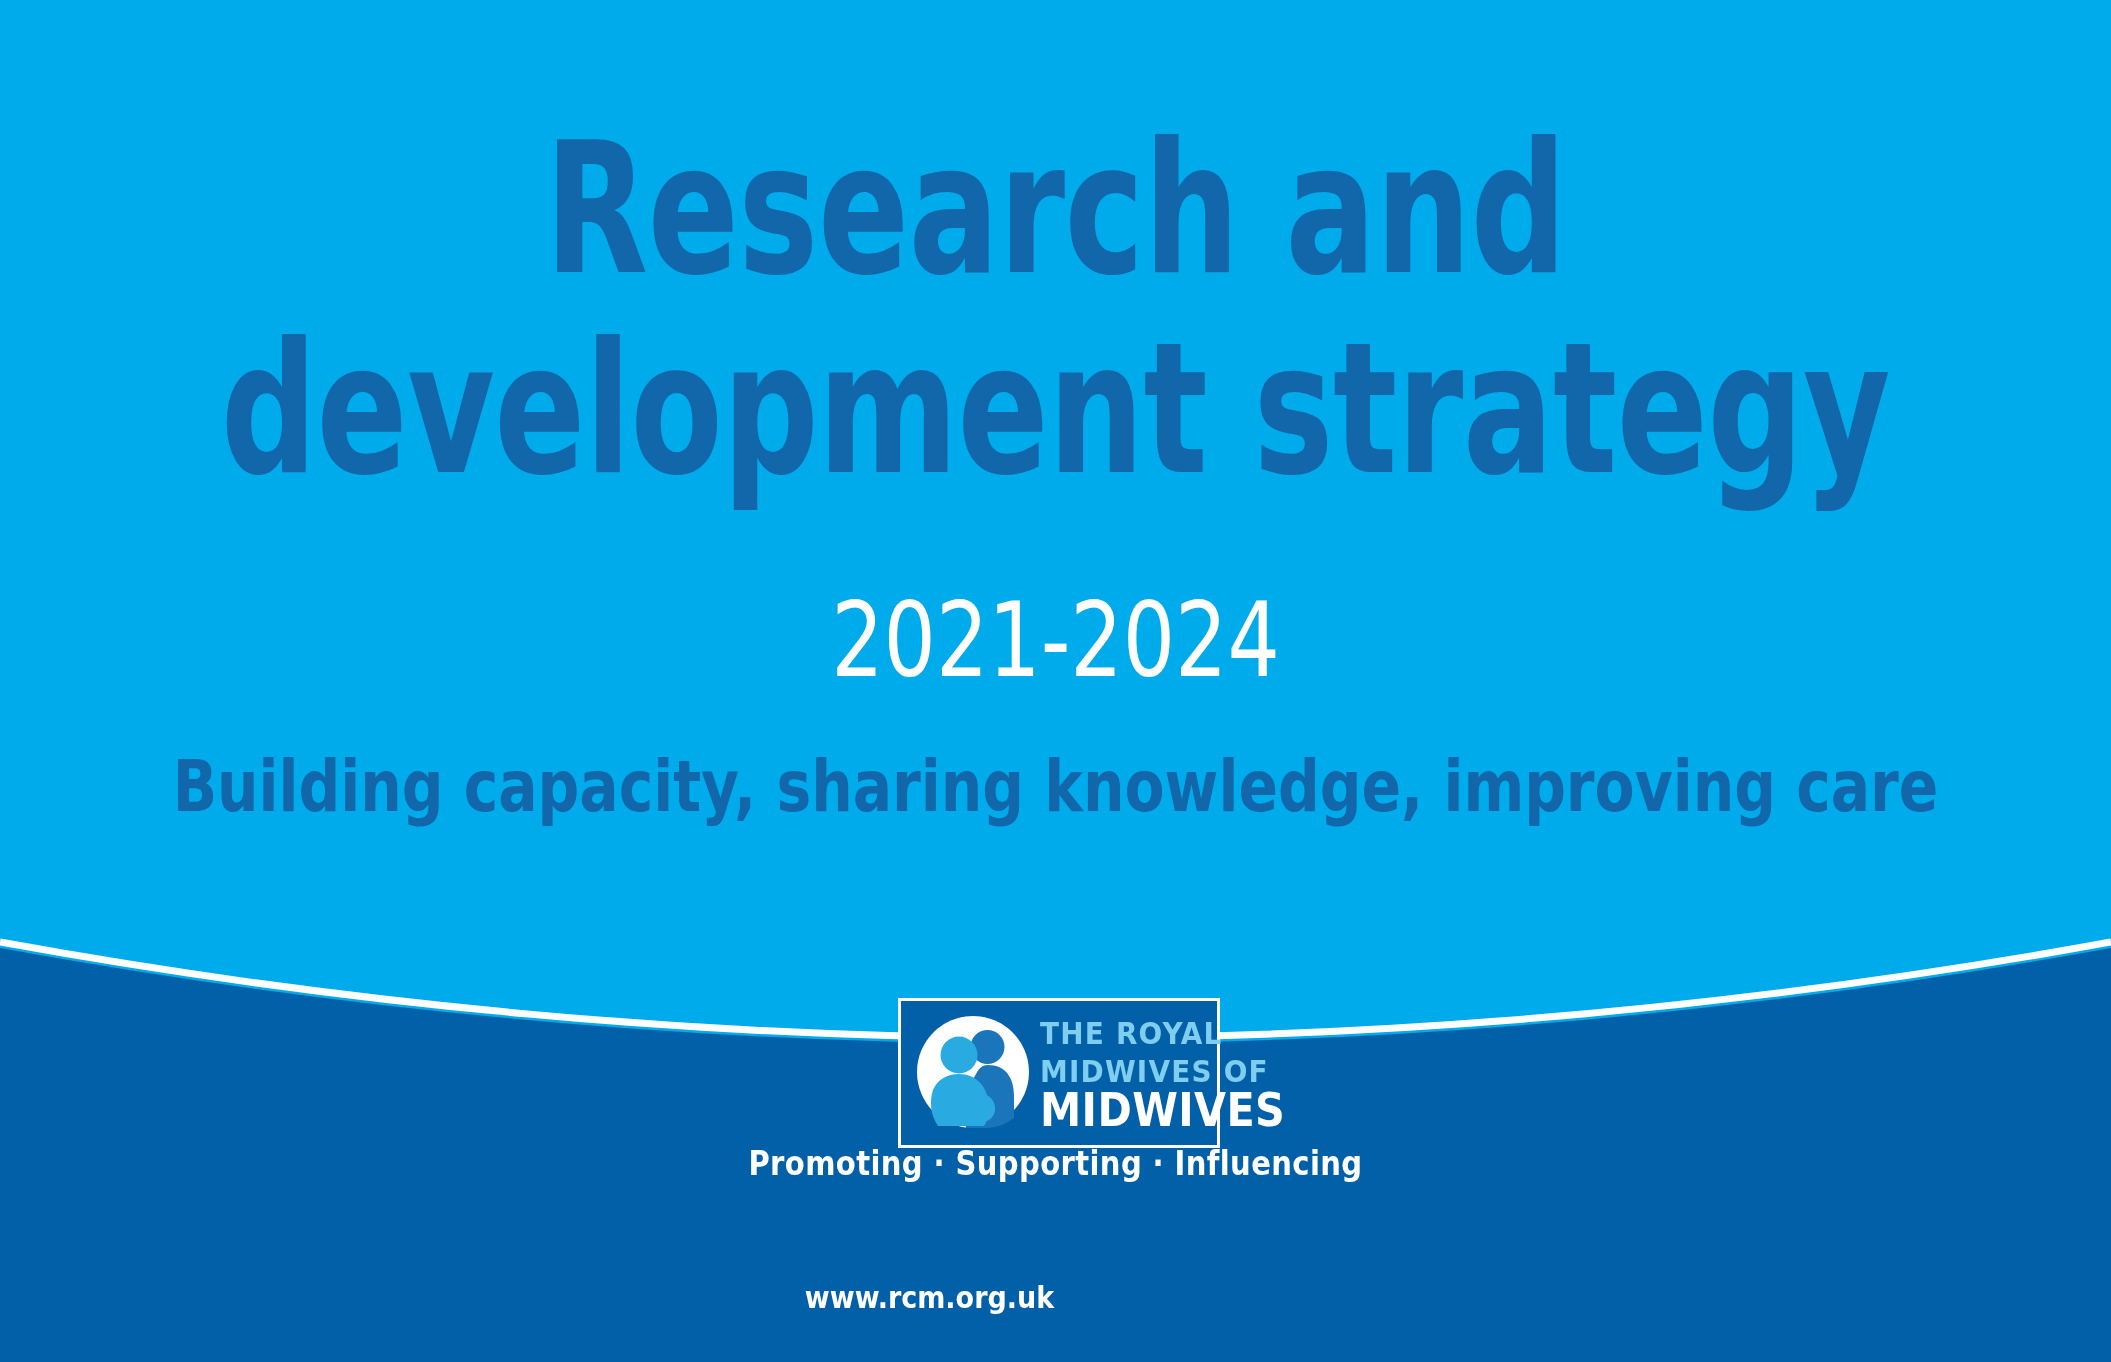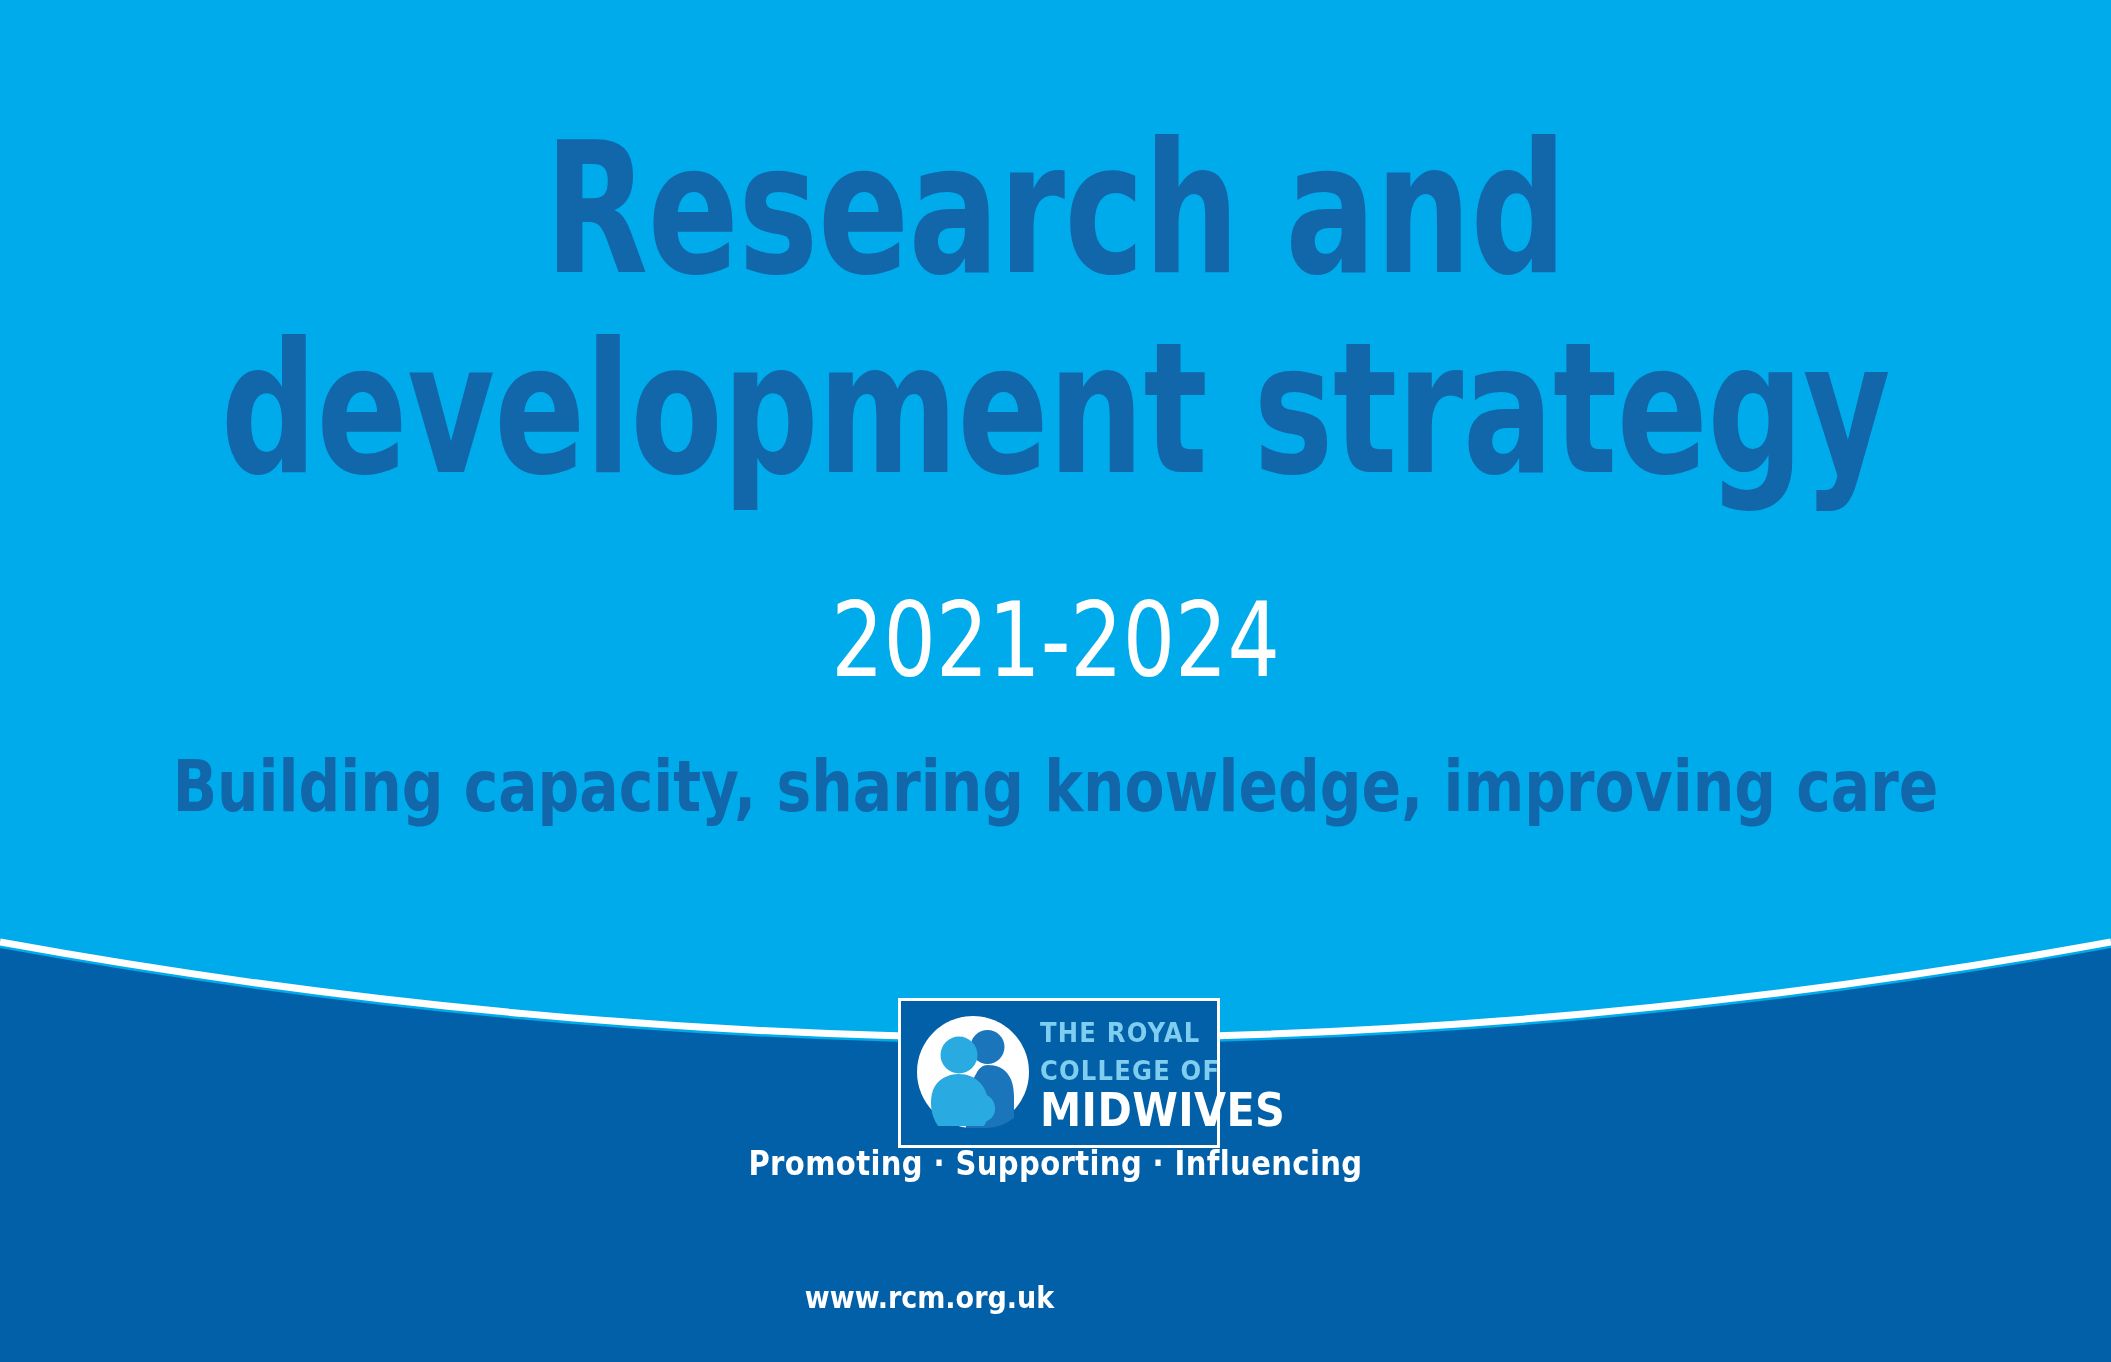--- a/index.html
+++ b/index.html
@@ -136,21 +136,21 @@
     top: 16px;
     width: 172px;
     height: 118px;
   }
 
   .wm-line {
     display: block;
     color: #7FCDEF;
     font-family: "Liberation Sans Narrow", "DejaVu Sans Condensed", "Liberation Sans", sans-serif;
     font-weight: 700;
-    font-size: 27px;
+    font-size: 31px;
     line-height: 38px;
     letter-spacing: 1.2px;
     white-space: nowrap;
   }
 
   .wm-line.wm-strong {
     color: #FFFFFF;
     font-size: 46px;
     letter-spacing: 0.4px;
     line-height: 40px;
@@ -239,21 +239,21 @@
         <path d="M62,82
                  C72,80 80,86 81,95
                  C82,103 76,110 68,110
                  C62,110 57,105 57,98
                  C57,90 58,83 62,82 Z" fill="#29ABE2"></path>
       </g>
     </svg>
 
     <div id="logo-wordmark">
       <span class="wm-line">THE ROYAL</span>
-      <span class="wm-line">COLLEGE OF</span>
+      <span class="wm-line">MIDWIVES OF</span>
       <span class="wm-line wm-strong">MIDWIVES</span>
     </div>
   </div>
 
   <div id="promoting-line">Promoting · Supporting · Influencing</div>
 
   <div id="website-line">www.rcm.org.uk</div>
 
 </div>
 

